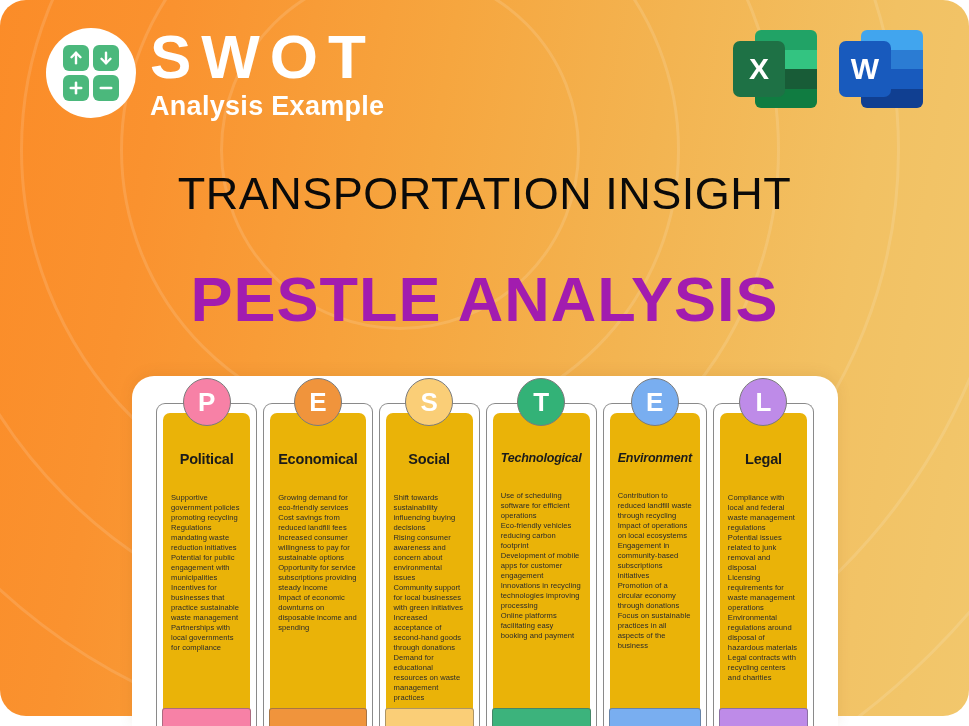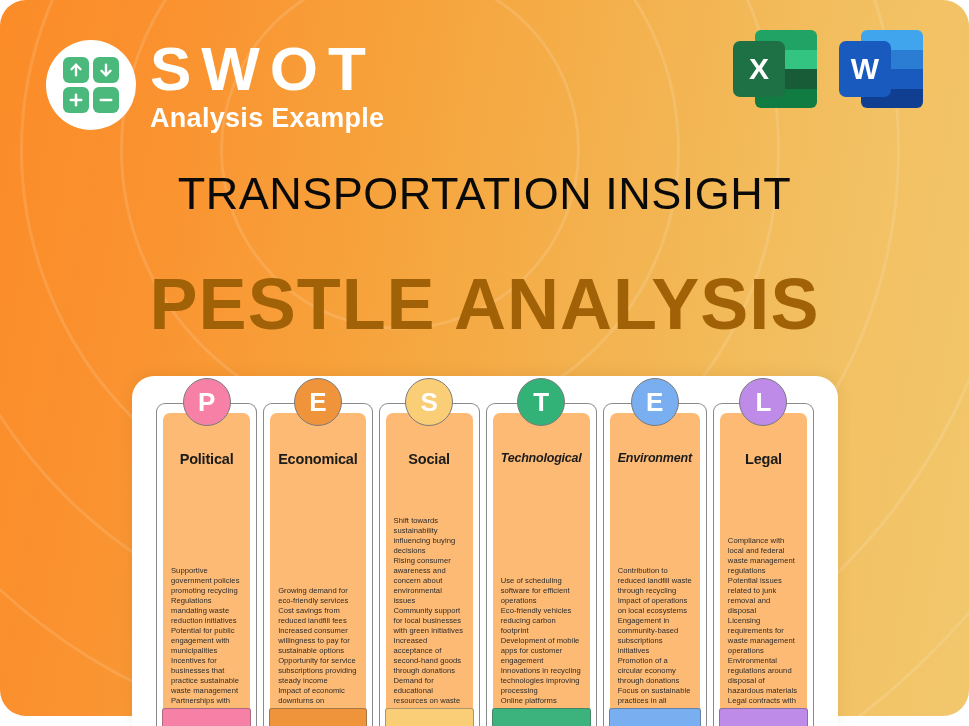--- a/index.html
+++ b/index.html
@@ -33,21 +33,21 @@
   .arc.a5 { width:1480px; height:1480px; left:-330px;top:-610px; }
   .arc.a6 { width:360px;  height:360px;  left:220px; top:-30px;  }
   .arc.a7 { width:1740px; height:1740px; left:-460px;top:-760px; }
 
   
   .header {
     position:absolute; left:0; top:0; width:969px; height:140px;
   }
 
   .logo-block {
-    position:absolute; left:46px; top:38px;
+    position:absolute; left:46px; top:26px;
     display:flex; align-items:center; gap:14px;
   }
   .logo-circle {
     width:90px; height:90px; border-radius:50%;
     background:#ffffff;
     display:flex; align-items:center; justify-content:center;
     flex:none;
   }
   .logo-grid {
     width:56px; height:56px;
@@ -95,21 +95,21 @@
   
   .subtitle {
     position:absolute; left:0; top:168px; width:969px;
     text-align:center;
     font-size:45px; font-weight:normal; color:#0a0a0a;
     letter-spacing:0.5px;
   }
   .main-title {
     position:absolute; left:0; top:268px; width:969px;
     text-align:center;
-    font-size:72px; font-weight:bold; color:#a16207;
+    font-size:63px; font-weight:bold; color:#a21caf;
     letter-spacing:1px; line-height:1;
   }
 
   
   .pestle-card {
     position:absolute; left:132px; top:376px;
     width:706px; height:350px;
     background:#ffffff;
     border-radius:22px 22px 0 0;
     box-shadow:0 -2px 14px rgba(120,70,10,0.10);
@@ -137,26 +137,25 @@
     transform:translateX(-50%);
     width:48px; height:48px; border-radius:50%;
     border:1px solid #7b7b7b;
     display:flex; align-items:center; justify-content:center;
     color:#ffffff; font-size:26px; font-weight:bold;
     z-index:5;
   }
 
   .col-inner {
     flex:1;
-    background:#fdba74;
+    background:#eab308;
     border-radius:7px 7px 0 0;
     padding:38px 8px 0 8px;
     display:flex; flex-direction:column;
     overflow:hidden;
-    justify-content:space-between;
   }
 
   .col-title {
     text-align:center;
     font-size:14.5px; font-weight:bold; color:#1b1b1b;
     margin-bottom:26px;
     letter-spacing:-0.2px;
   }
   .col-title.small { font-size:12.5px;font-style:italic; }
 

